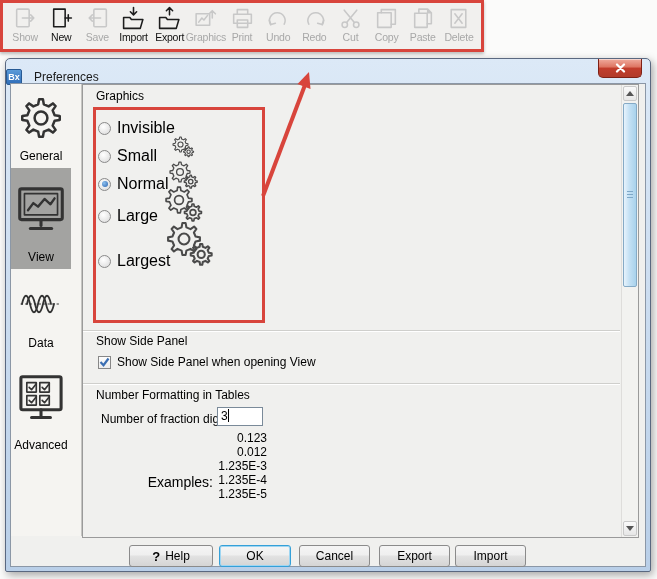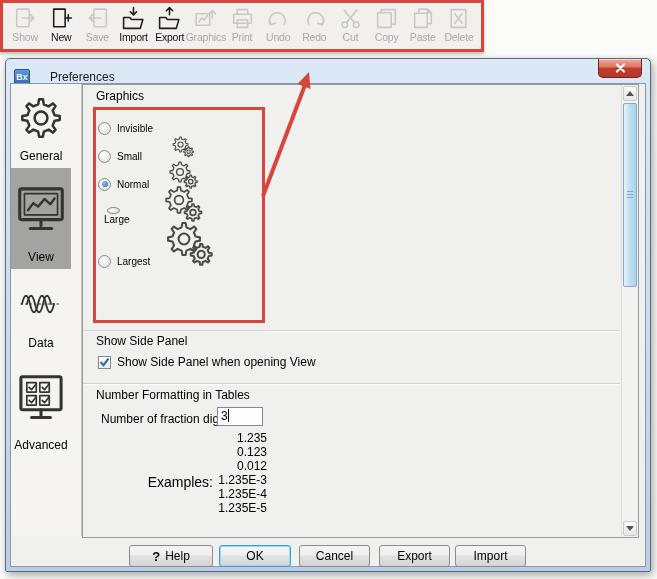--- a/index.html
+++ b/index.html
@@ -20,21 +20,21 @@
   .tb-item.disabled .tb-label{color:#a8a8a8;}
 
   
   .arrow-svg{position:absolute;left:0;top:0;width:657px;height:579px;pointer-events:none;z-index:30;}
 
   
   .dialog{position:absolute;left:5px;top:58px;width:646px;height:514px;box-sizing:border-box;
           background:linear-gradient(#dce9f7,#b9cfe8);border:1px solid #5a6880;
           border-radius:5px 5px 2px 2px;box-shadow:2px 3px 8px rgba(0,0,0,.35);}
   .titlebar{position:absolute;left:0;top:0;right:0;height:36px;display:flex;align-items:center;
-            padding-left:8px;gap:20px;}
+            gap:12px;}
   .app-icon{width:16px;height:16px;box-sizing:border-box;border-radius:2px;border:1px solid #275a94;
             background:linear-gradient(#5b9bd9,#2f6db8);color:#fff;font-size:9px;font-weight:bold;
             display:flex;align-items:center;justify-content:center;}
   .title-text{font-size:12px;color:#1a1a1a;}
   .close-btn{position:absolute;top:0;right:8px;width:44px;height:19px;box-sizing:border-box;
              border:1px solid #7e2015;border-top:none;border-radius:0 0 5px 5px;cursor:pointer;
              background:linear-gradient(#f0ab9d 0%,#dd7461 45%,#c23d2c 50%,#b23a29 100%);
              display:flex;align-items:center;justify-content:center;
              box-shadow:inset 0 1px 0 rgba(255,255,255,.5);}
   .close-btn svg{width:11px;height:10px;}
@@ -59,21 +59,21 @@
   .red-rect{position:absolute;left:10px;top:22px;width:172px;height:216px;border:3px solid var(--red);
             box-sizing:border-box;pointer-events:none;z-index:5;}
 
   .opt-row{position:absolute;left:15px;height:18px;display:flex;align-items:center;cursor:pointer;}
   .radio{width:13px;height:13px;box-sizing:border-box;border-radius:50%;border:1px solid #8a8a8a;
          background:radial-gradient(circle at 40% 35%,#ffffff,#d8d8d8);
          display:flex;align-items:center;justify-content:center;}
   .radio .dot{display:none;width:6px;height:6px;border-radius:50%;
               background:radial-gradient(circle at 35% 35%,#8cc0ee,#2a63b0);}
   .opt-row.selected .radio .dot{display:block;}
-  .opt-label{font-size:10px;margin-left:6px;white-space:nowrap;}
+  .opt-label{font-size:16px;margin-left:6px;white-space:nowrap;}
   .gear-preview{position:absolute;color:#4a4a4a;}
 
   .cb-row{position:absolute;left:15px;display:flex;align-items:center;cursor:pointer;}
   .checkbox{width:13px;height:13px;box-sizing:border-box;border:1px solid #878787;
             background:linear-gradient(#fdfdfd,#ececec);display:flex;align-items:center;justify-content:center;}
   .checkbox svg{width:11px;height:10px;display:none;}
   .cb-row.checked .checkbox svg{display:block;}
   .cb-label{font-size:12px;margin-left:6px;white-space:nowrap;}
 
   .num-label{position:absolute;left:18px;top:327px;font-size:12px;}
@@ -360,21 +360,21 @@
                 <span class="dot"></span>
               </span>
             <span class="opt-label">Normal</span>
           </div>
             <span class="gear-preview" style="left: 85px; top: 75px;"><svg viewBox="0 0 32 31" style="width:32px;height:31px">
                 <path d="M19.25,10.50L21.95,10.98L21.95,13.02L19.25,13.50L18.18,16.06L19.75,18.31L18.31,19.75L16.06,18.18L13.50,19.25L13.02,21.95L10.98,21.95L10.50,19.25L7.94,18.18L5.69,19.75L4.25,18.31L5.82,16.06L4.75,13.50L2.05,13.02L2.05,10.98L4.75,10.50L5.82,7.94L4.25,5.69L5.69,4.25L7.94,5.82L10.50,4.75L10.98,2.05L13.02,2.05L13.50,4.75L16.06,5.82L18.31,4.25L19.75,5.69L18.18,7.94Z" fill="none" stroke="currentColor" stroke-width="1.3" stroke-linejoin="round"></path>
                 <circle cx="12" cy="12" r="3.40" fill="none" stroke="currentColor" stroke-width="1.3"></circle>
                 <path d="M27.44,20.60L29.19,20.91L29.19,22.24L27.44,22.55L26.75,24.22L27.77,25.68L26.83,26.62L25.37,25.60L23.70,26.29L23.39,28.04L22.06,28.04L21.75,26.29L20.08,25.60L18.62,26.62L17.68,25.68L18.70,24.22L18.01,22.55L16.26,22.24L16.26,20.91L18.01,20.60L18.70,18.93L17.68,17.47L18.62,16.53L20.08,17.55L21.75,16.86L22.06,15.11L23.39,15.11L23.70,16.86L25.37,17.55L26.83,16.53L27.77,17.47L26.75,18.93Z" fill="none" stroke="currentColor" stroke-width="1.3" stroke-linejoin="round"></path>
                 <circle cx="22.725" cy="21.575" r="2.21" fill="none" stroke="currentColor" stroke-width="1.3"></circle>
               </svg></span>
-            <div class="opt-row" style="top: 122px; flex-direction: column;">
+            <div class="opt-row" style="top: 122px;">
             <span class="radio"></span>
             <span class="opt-label">Large</span>
           </div>
             <span class="gear-preview" style="left: 81px; top: 100px;"><svg viewBox="0 0 40 38" style="width:40px;height:38px">
                 <path d="M24.42,13.05L27.93,13.67L27.93,16.33L24.42,16.95L23.04,20.28L25.08,23.21L23.21,25.08L20.28,23.04L16.95,24.42L16.33,27.93L13.67,27.93L13.05,24.42L9.72,23.04L6.79,25.08L4.92,23.21L6.96,20.28L5.58,16.95L2.07,16.33L2.07,13.67L5.58,13.05L6.96,9.72L4.92,6.79L6.79,4.92L9.72,6.96L13.05,5.58L13.67,2.07L16.33,2.07L16.95,5.58L20.28,6.96L23.21,4.92L25.08,6.79L23.04,9.72Z" fill="none" stroke="currentColor" stroke-width="1.69" stroke-linejoin="round"></path>
                 <circle cx="15" cy="15" r="4.42" fill="none" stroke="currentColor" stroke-width="1.69"></circle>
                 <path d="M35.12,26.20L37.42,26.61L37.42,28.34L35.12,28.75L34.22,30.93L35.56,32.84L34.33,34.07L32.42,32.73L30.24,33.63L29.83,35.93L28.10,35.93L27.69,33.63L25.51,32.73L23.60,34.07L22.37,32.84L23.71,30.93L22.81,28.75L20.51,28.34L20.51,26.61L22.81,26.20L23.71,24.02L22.37,22.11L23.60,20.88L25.51,22.22L27.69,21.32L28.10,19.02L29.83,19.02L30.24,21.32L32.42,22.22L34.33,20.88L35.56,22.11L34.22,24.02Z" fill="none" stroke="currentColor" stroke-width="1.69" stroke-linejoin="round"></path>
                 <circle cx="28.965" cy="27.475" r="2.89" fill="none" stroke="currentColor" stroke-width="1.69"></circle>
               </svg></span>
             <div class="opt-row" style="top: 167px;">
@@ -406,21 +406,20 @@
         <div class="sec-header" style="left:13px;top:303px">Number Formatting in Tables</div>
 
         <div class="num-label">Number of fraction digits:</div>
         <div class="num-input-wrap">
           <input class="num-input" value="3" style="">
           <span class="caret"></span>
         </div>
 
         <div class="examples-label">Examples:</div>
         <div class="examples" id="examples-mount">
-            <div>1.235</div>
             <div>0.123</div>
             <div>0.012</div>
             <div>1.235E-3</div>
             <div>1.235E-4</div>
             <div>1.235E-5</div>
           </div>
 
         <div class="scrollbar">
           <span class="sb-btn sb-up">
               <span class="tri-up"></span>

